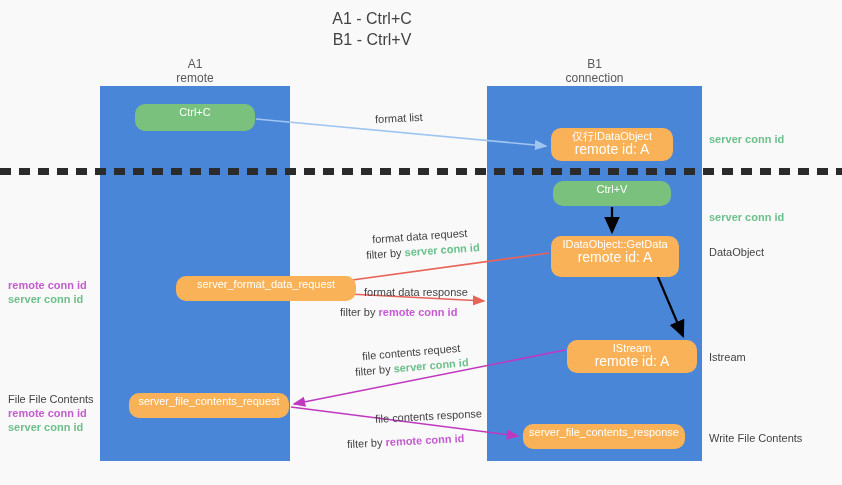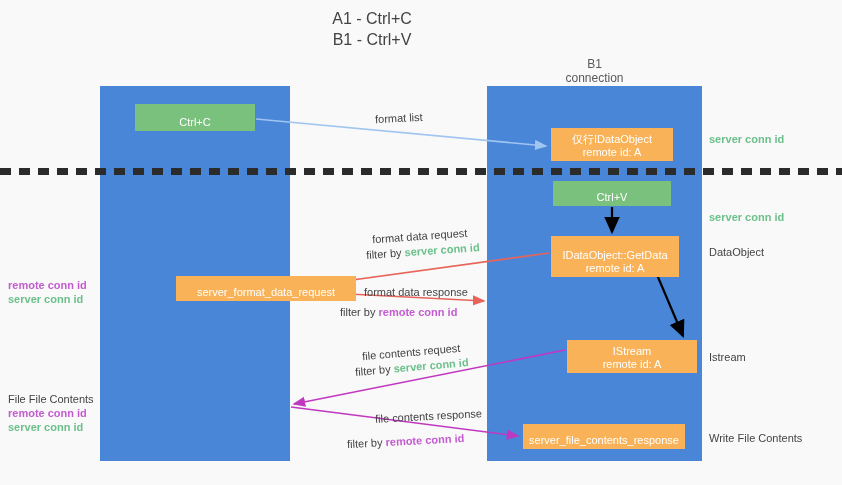--- a/index.html
+++ b/index.html
@@ -54,30 +54,31 @@
     background-image: linear-gradient(to right, #2b2b2b 0 11px, transparent 11px 19px);
     background-size: 19px 7px;
   }
 
   
   .node {
     box-sizing: border-box;
     display: flex;
     flex-direction: column;
     align-items: center;
-    justify-content: flex-end;
+    justify-content: flex-start;
     color: #ffffff;
     font-size: 11px;
     line-height: 13px;
     text-align: center;
     padding: 2px 4px;
+    border-radius: 10px;
   }
   .node.green  { background: #7bc17e; }
   .node.orange { background: #f9b257; }
-  .node .line2 { font-size: 11px; }
+  .node .line2 { font-size: 14px; }
 
   #node-ctrl-c        { left: 135px; top: 104px; width: 120px; height: 27px; }
   #node-idataobject   { left: 551px; top: 128px; width: 122px; height: 33px; }
   #node-ctrl-v        { left: 553px; top: 181px; width: 118px; height: 25px; }
   #node-getdata       { left: 551px; top: 236px; width: 128px; height: 41px; }
   #node-fmt-req       { left: 129px; top: 276px; width: 180px; height: 25px; margin-left: 47px; }
   #node-fmt-resp      { left: 489px; top: 288px; width: 157px; height: 25px; }
   #node-istream       { left: 567px; top: 340px; width: 130px; height: 33px; }
   #node-file-req      { left: 129px; top: 393px; width: 160px; height: 25px; }
   #node-file-resp     { left: 523px; top: 424px; width: 162px; height: 25px; }
@@ -122,20 +123,24 @@
 </head>
 <body>
 
 <div id="diagram-root">
 
   <div class="abs" id="title-block">
     <div>A1 - Ctrl+C</div>
     <div>B1 - Ctrl+V</div>
   </div>
 
+  <div class="abs lane-header" id="lane-header-a1">
+    <div>A1</div>
+    <div>remote</div>
+  </div>
   <div class="abs lane-header" id="lane-header-b1">
     <div>B1</div>
     <div>connection</div>
   </div>
 
   <div class="abs lane-column" id="lane-a1"></div>
   <div class="abs lane-column" id="lane-b1"></div>
 
   <svg class="abs" id="edge-layer" viewBox="0 0 842 485" xmlns="http://www.w3.org/2000/svg">
     <defs>
@@ -191,20 +196,23 @@
   <div class="abs node orange" id="node-fmt-req">
     <div>server_format_data_request</div>
   </div>
 
 
   <div class="abs node orange" id="node-istream">
     <div>IStream</div>
     <div class="line2">remote id: A</div>
   </div>
 
+  <div class="abs node orange" id="node-file-req">
+    <div>server_file_contents_request</div>
+  </div>
 
   <div class="abs node orange" id="node-file-resp">
     <div>server_file_contents_response</div>
   </div>
 
   <div class="abs edge-label" id="label-format-list">format list</div>
 
   <div class="abs edge-label" id="label-fmt-req">format data request</div>
   <div class="abs edge-label" id="label-fmt-req-f">
     <span>filter by </span><span class="conn-server">server conn id</span>

